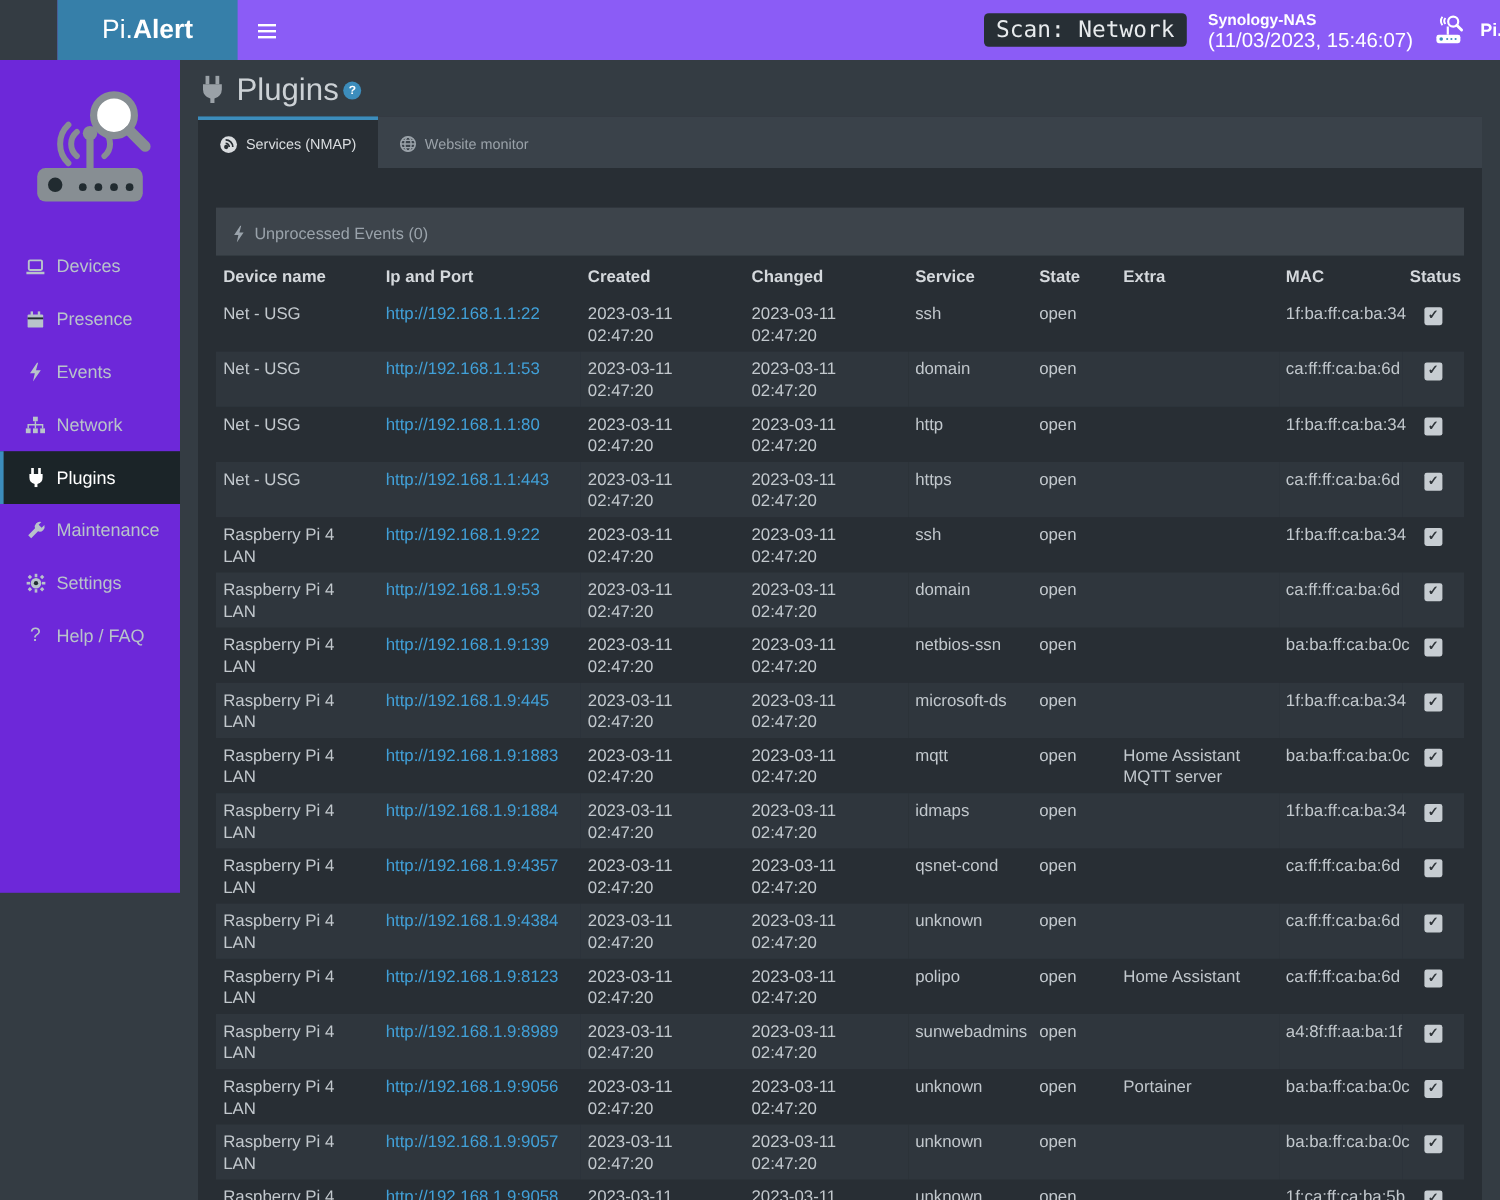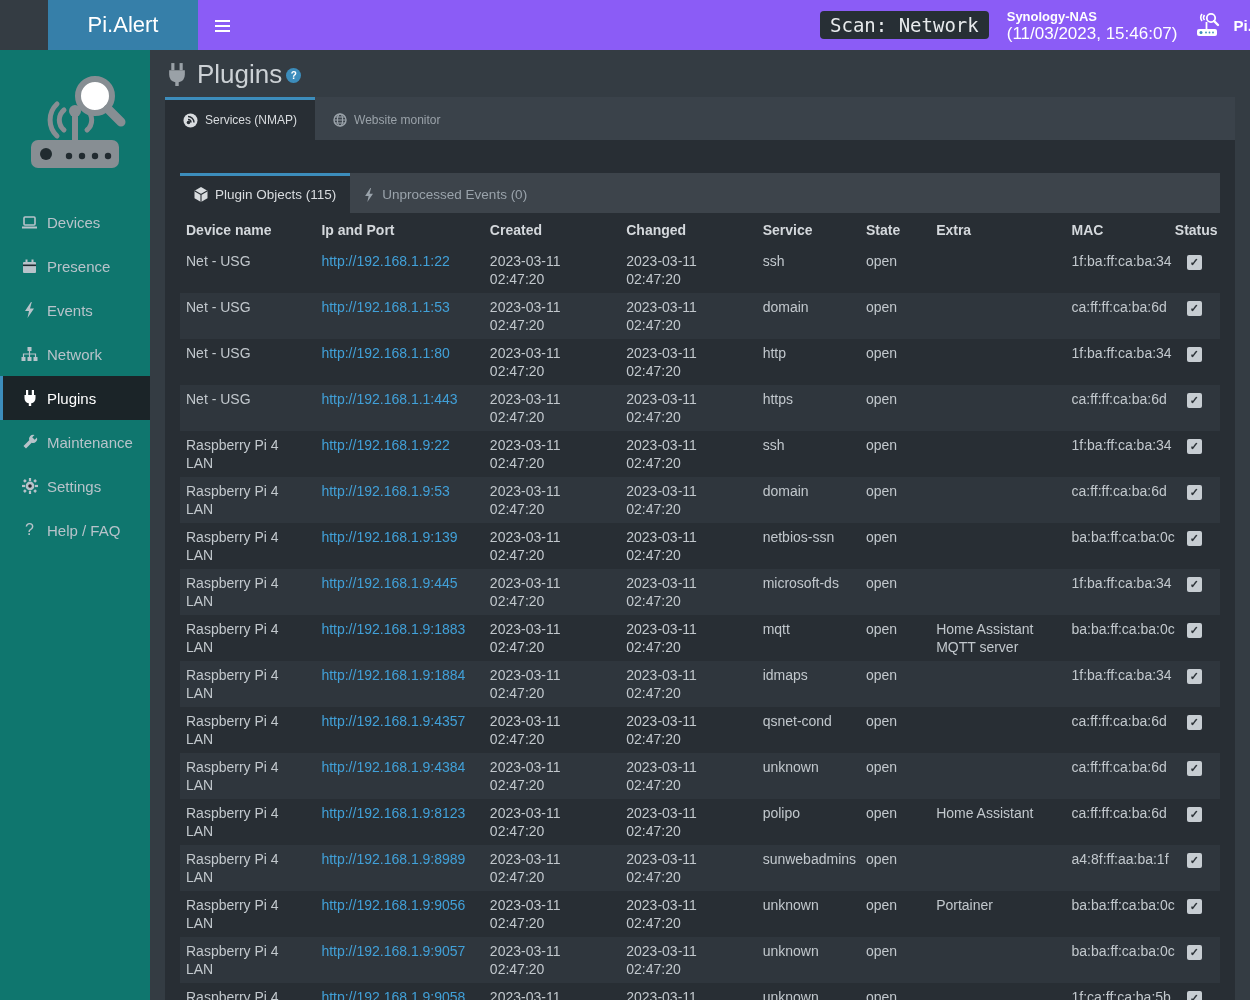--- a/index.html
+++ b/index.html
@@ -9,34 +9,34 @@
     background:#343c43;
     color:#c2c8cd;
     position:relative;
   }
   
   .topbar { position:absolute; top:0; left:0; width:1250px; height:50px; background:#8b5cf6; z-index:5;margin-left:48px; }
   .brand {
     position:absolute; top:0; left:0; width:150px; height:50px; background:#367fa9;
     color:#fff; font-size:22px; display:flex; align-items:center; justify-content:center;
   }
-  .brand b { font-weight:normal; }
+  .brand b { font-weight:bold; }
   .hamburger { position:absolute; left:163px; top:15px; width:24px; height:20px; cursor:pointer; padding:2px 4px;}
   .hamburger span { display:block; width:15px; height:2px; background:#fff; margin:3px 0; }
   .topbar-right { position:absolute; right:12px; top:0; height:50px; display:flex; align-items:center; gap:18px; }
   .scan-badge {
     font-family:"DejaVu Sans Mono", monospace; font-size:19px; color:#e8ebed;
     background:#272f35; border-radius:4px; padding:3px 10px; letter-spacing:0px;
   }
   .host-block { text-align:left; color:#fff; line-height:17px; }
   .host-name { font-size:13px; font-weight:bold; }
   .host-time { font-size:17px; }
   .appname { color:#fff; font-size:15px; font-weight:bold; display:flex; align-items:center; gap:8px; }
   
-  .sidebar { position:absolute; top:50px; left:0; width:150px; height:950px; background:#0f766e; }
+  .sidebar { position:absolute; top:50px; left:0; width:150px; height:694px; background:#6d28d9; }
   .side-logo { width:150px; height:130px; display:flex; align-items:center; justify-content:center; padding-top:14px; }
   .side-menu { margin-top:20px; }
   .side-item {
     display:flex; align-items:center; gap:9px; height:44px; padding-left:18px;
     color:#b8c3ca; font-size:15px; cursor:pointer; border-left:3px solid transparent;
   }
   .side-item .sicon { width:17px; display:flex; justify-content:center; }
   .side-item.active { background:#1b2428; border-left:3px solid #3c8dbc; color:#fff; }
   
   .content { position:absolute; top:50px; left:150px; width:1100px; height:950px; }
@@ -263,29 +263,20 @@
               <path d="M1 7h12M1.8 4h10.4M1.8 10h10.4" stroke="#9aa2a9" stroke-width="1.2"></path>
             </svg>
           </span>
         <span>Website monitor</span>
       </div>
     </div>
 
     <div class="pane">
 
       <div class="sub-tabs">
-        <div class="sub-tab active">
-          <span class="icon">
-              <svg width="14" height="15" viewBox="0 0 14 15">
-                <path d="M7 0 13.5 3.7v7.6L7 15 .5 11.3V3.7z" fill="#d9dcdf"></path>
-                <path d="M7 7.5 13.5 3.7M7 7.5 .5 3.7M7 7.5V15" stroke="#282e34" stroke-width="1.1" fill="none"></path>
-              </svg>
-            </span>
-          <span>Plugin Objects (115)</span>
-        </div>
         <div class="sub-tab">
           <span class="icon">
               <svg width="11" height="14" viewBox="0 0 12 16">
                 <path d="M7 0 1 9h4l-1.5 7L10 6.5H6L7.8 0z" fill="#9aa3ab"></path>
               </svg>
             </span>
           <span>Unprocessed Events (0)</span>
         </div>
       </div>
 

